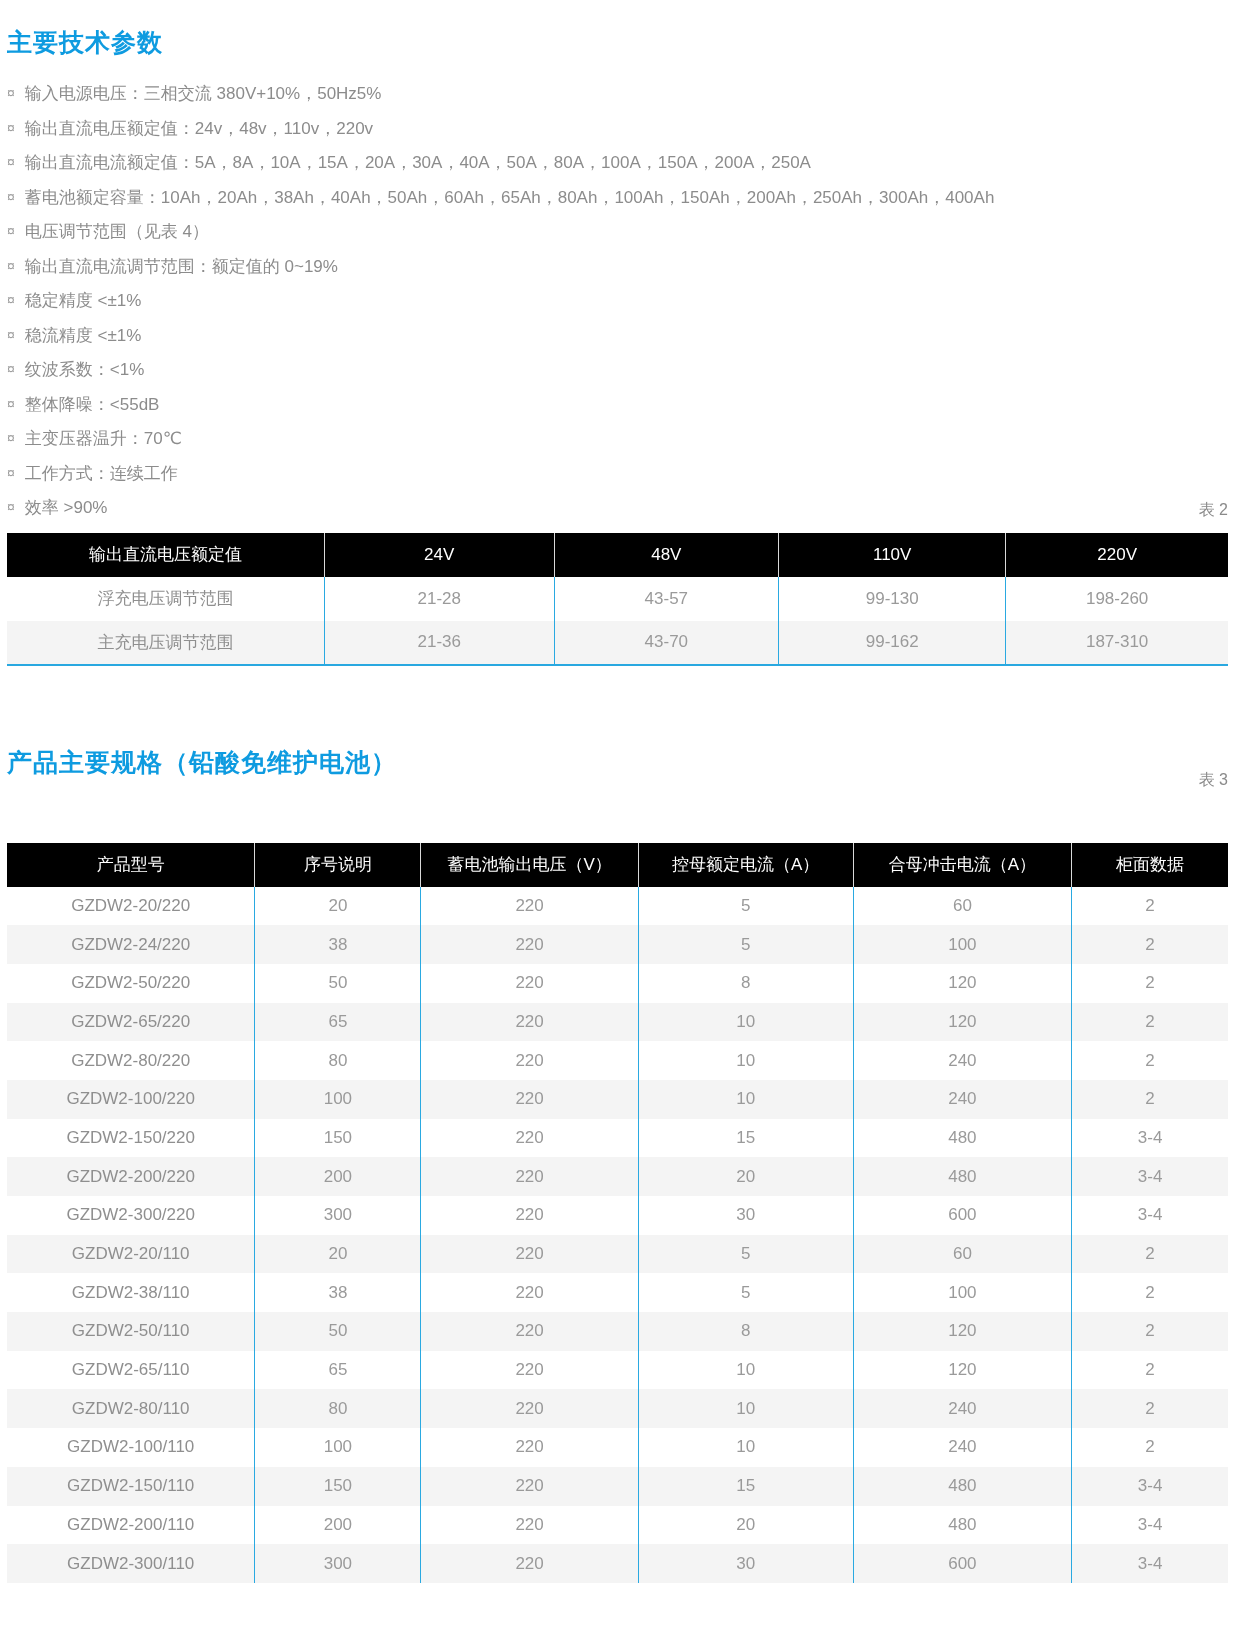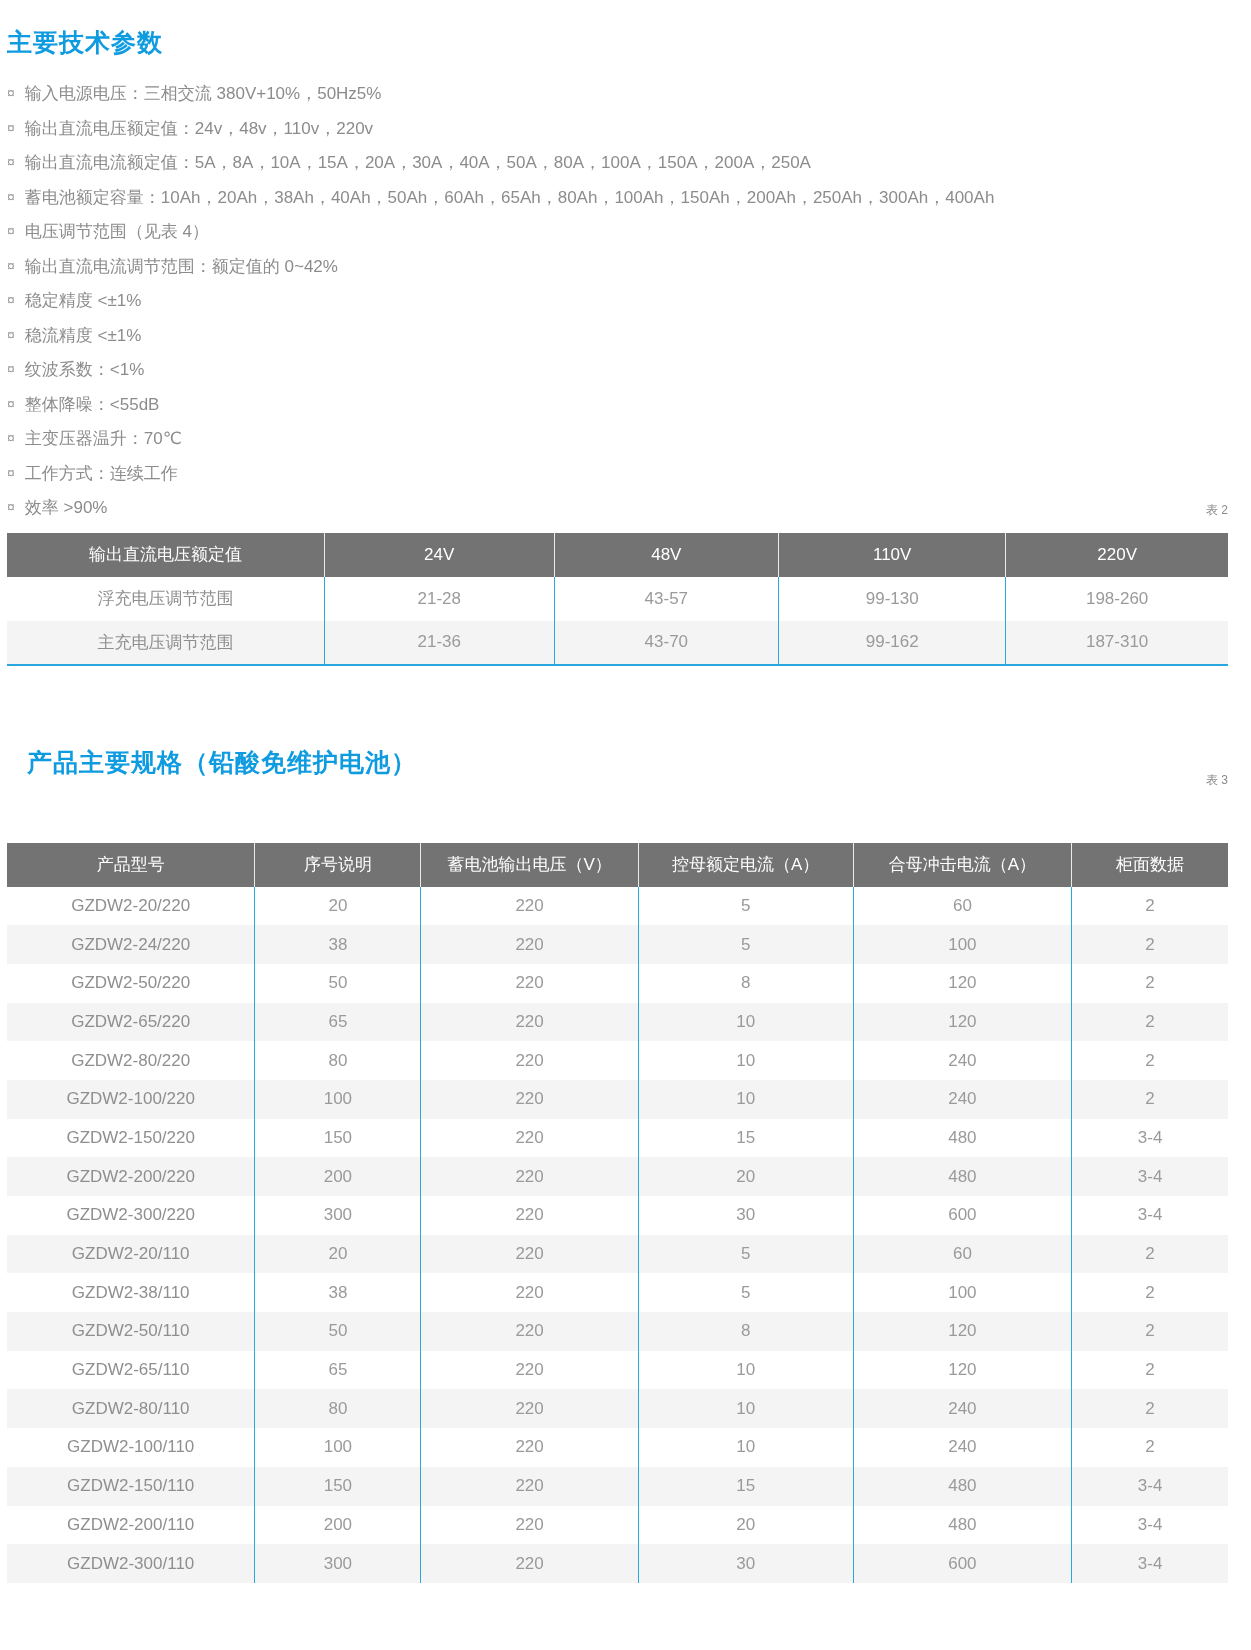--- a/index.html
+++ b/index.html
@@ -29,31 +29,31 @@
   ul.specs .bullet {
     display: inline-block;
     margin-right: 10px;
     font-size: 14px;
     color: #9f9f9f;
     transform: translateY(-1px);
   }
 
   .table-label {
     text-align: right;
-    font-size: 12px;
+    font-size: 16px;
     color: #8a8a8a;
     height: 20px;
     line-height: 20px;
   }
   .table-label-2 { margin-top: -26px; }
   .table-label-3 { margin-top: -6px; }
 
   table { border-collapse: collapse; width: 100%; table-layout: fixed; }
   thead th {
-    background: #737373;
+    background: #000000;
     color: #ffffff;
     font-weight: normal;
     font-size: 17px;
     height: 44px;
     text-align: center;
     border-right: 1px solid rgba(255,255,255,0.85);
   }
   thead th:last-child { border-right: none; }
   tbody td {
     text-align: center;
@@ -61,38 +61,38 @@
     color: #9a9a9a;
     border-right: 1px solid #2aa9e1;
   }
   tbody td:last-child { border-right: none; }
   tbody td:first-child { color: #8f8f8f; }
   tbody tr:nth-child(even) { background: #f4f4f4; }
 
   #table2 { margin-top: 13px; border-bottom: 2px solid #29a8e0; }
   #table2 tbody td { height: 44px; }
 
-  .section-2 { margin-top: 82px; margin-left: 20px; }
+  .section-2 { margin-top: 82px; }
   #table3 { margin-top: 53px; }
   #table3 tbody td { height: 38.7px; }
 </style>
 </head>
 <body>
 
 <div class="page">
 
   <h1 class="section-title">主要技术参数</h1>
 
   <ul class="specs">
       <li><span class="bullet">¤</span><span>输入电源电压：三相交流 380V+10%，50Hz5%</span></li>
       <li><span class="bullet">¤</span><span>输出直流电压额定值：24v，48v，110v，220v</span></li>
       <li><span class="bullet">¤</span><span>输出直流电流额定值：5A，8A，10A，15A，20A，30A，40A，50A，80A，100A，150A，200A，250A</span></li>
       <li><span class="bullet">¤</span><span>蓄电池额定容量：10Ah，20Ah，38Ah，40Ah，50Ah，60Ah，65Ah，80Ah，100Ah，150Ah，200Ah，250Ah，300Ah，400Ah</span></li>
       <li><span class="bullet">¤</span><span>电压调节范围（见表 4）</span></li>
-      <li><span class="bullet">¤</span><span>输出直流电流调节范围：额定值的 0~42%</span></li>
+      <li><span class="bullet">¤</span><span>输出直流电流调节范围：额定值的 0~19%</span></li>
       <li><span class="bullet">¤</span><span>稳定精度 &lt;±1%</span></li>
       <li><span class="bullet">¤</span><span>稳流精度 &lt;±1%</span></li>
       <li><span class="bullet">¤</span><span>纹波系数：&lt;1%</span></li>
       <li><span class="bullet">¤</span><span>整体降噪：&lt;55dB</span></li>
       <li><span class="bullet">¤</span><span>主变压器温升：70℃</span></li>
       <li><span class="bullet">¤</span><span>工作方式：连续工作</span></li>
       <li><span class="bullet">¤</span><span>效率 &gt;90%</span></li>
     </ul>
 
   <div class="table-label table-label-2">表 2</div>

